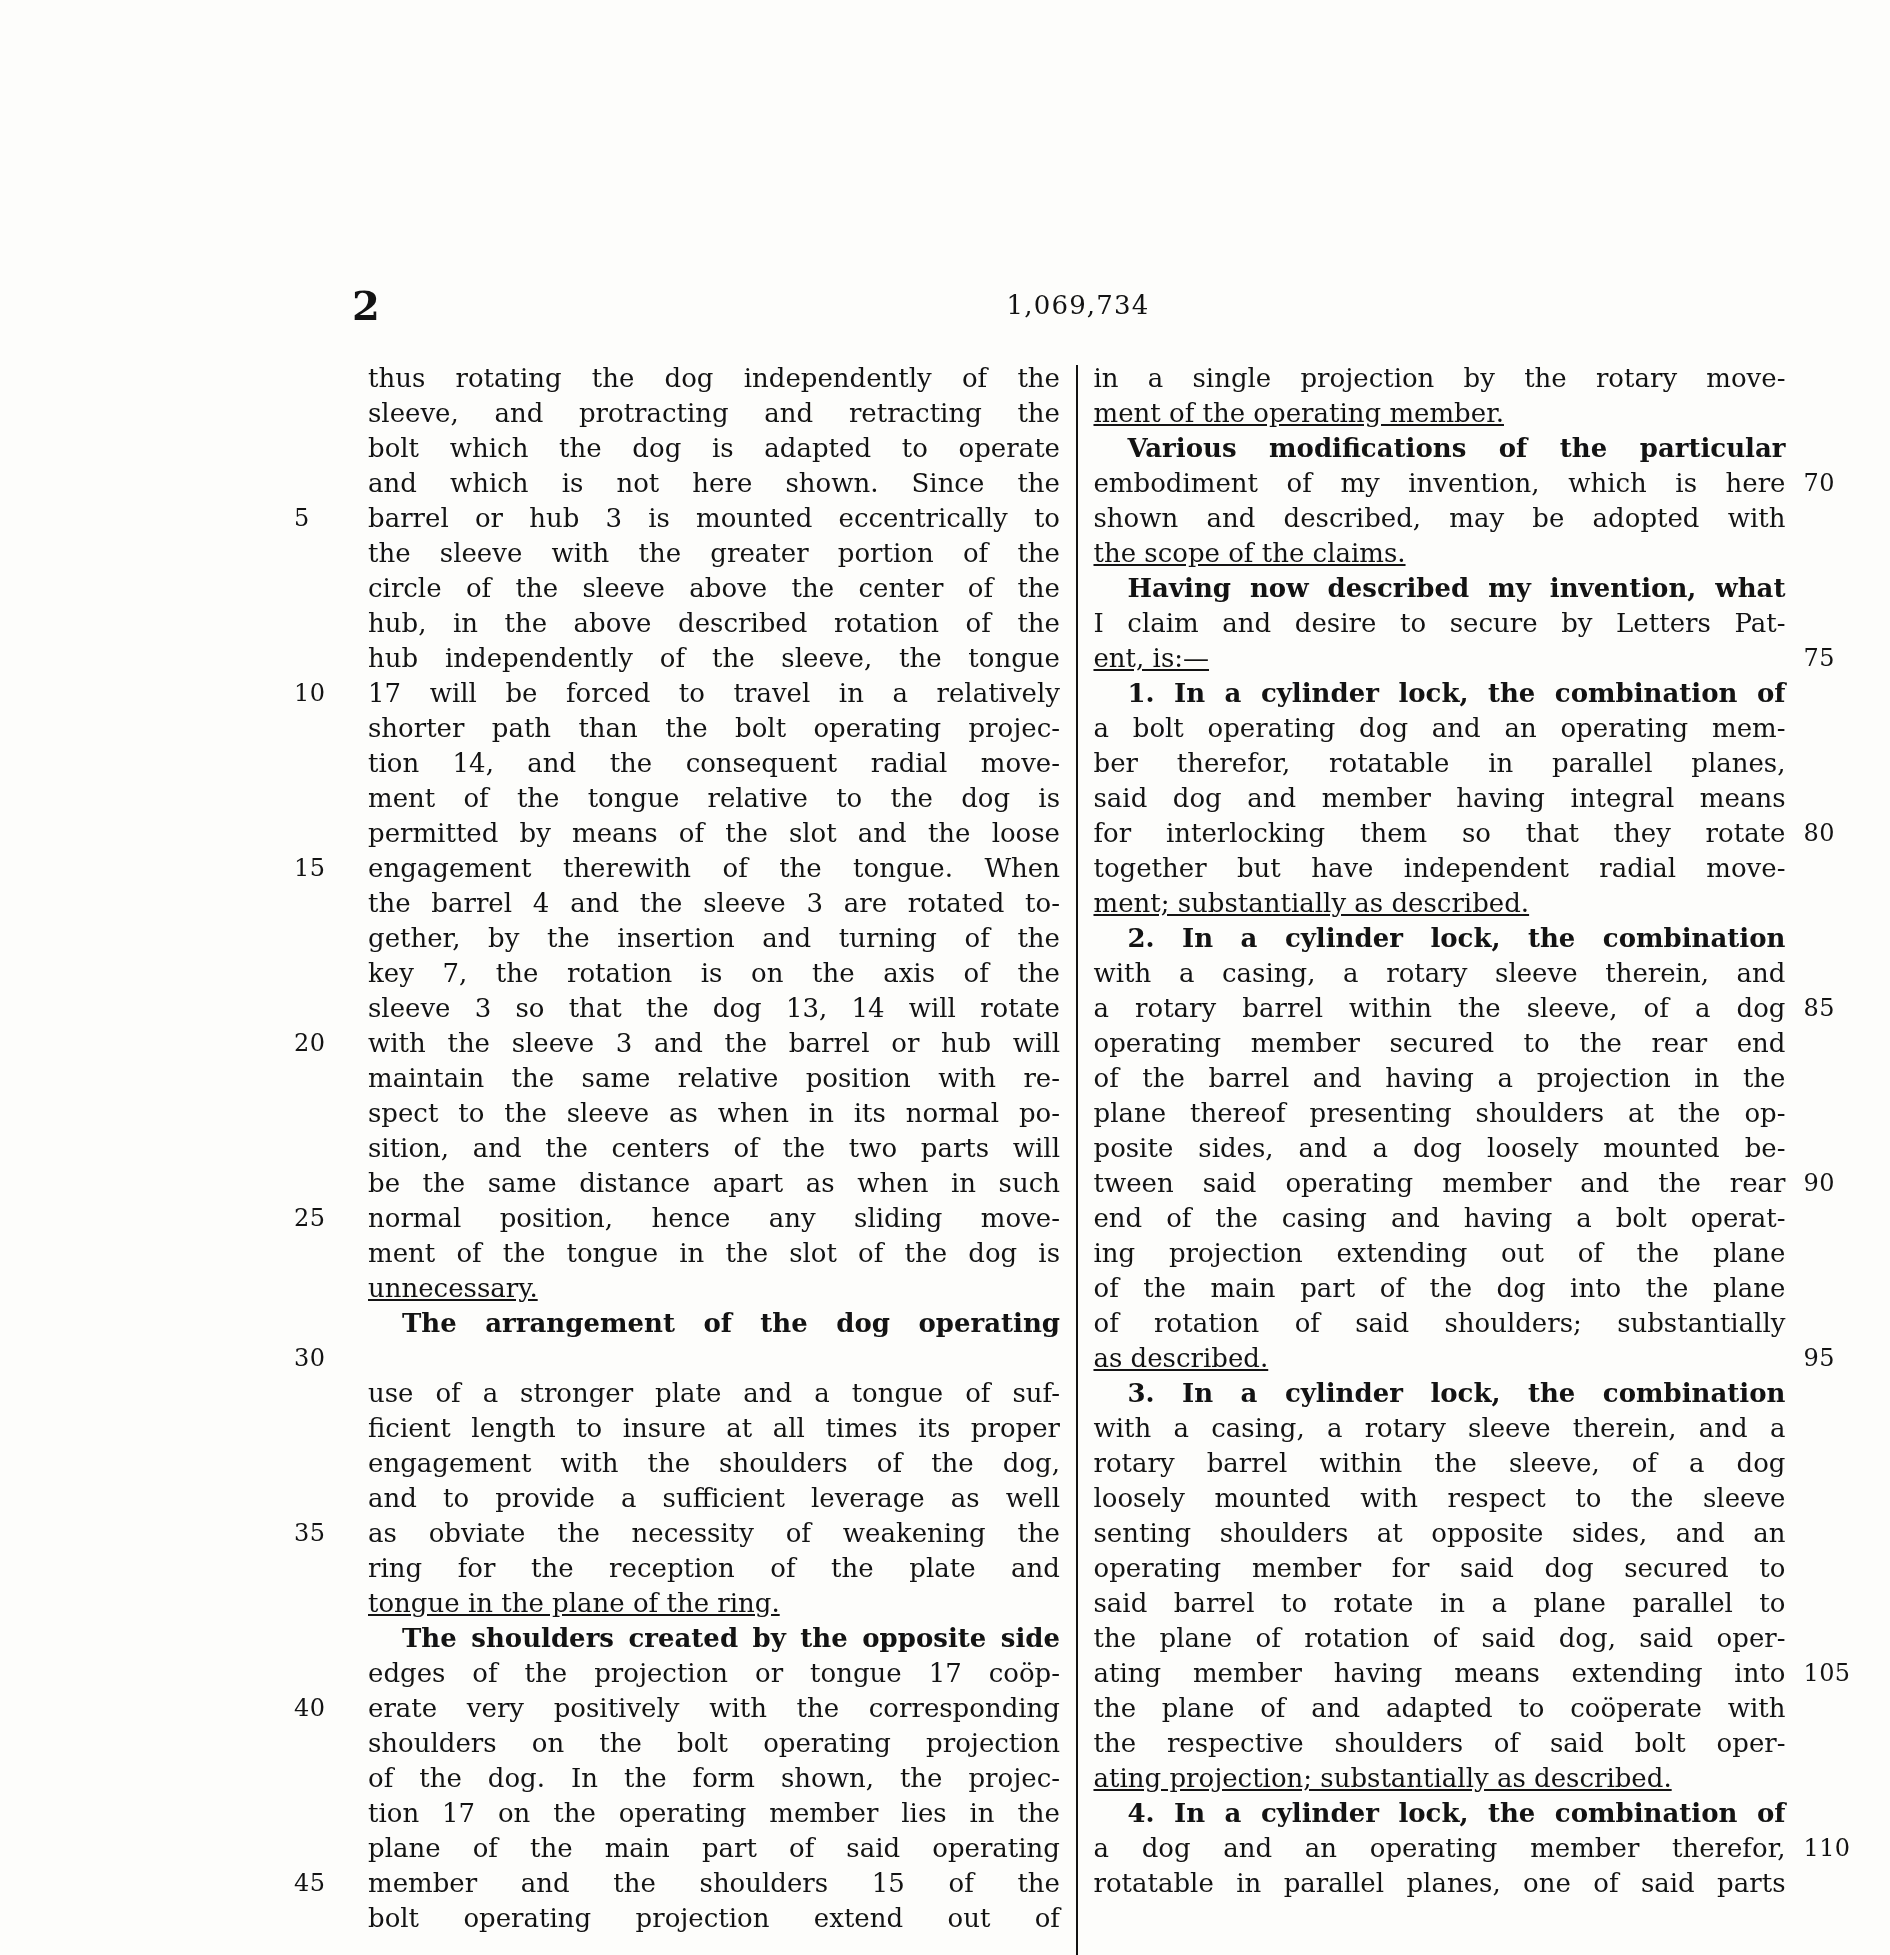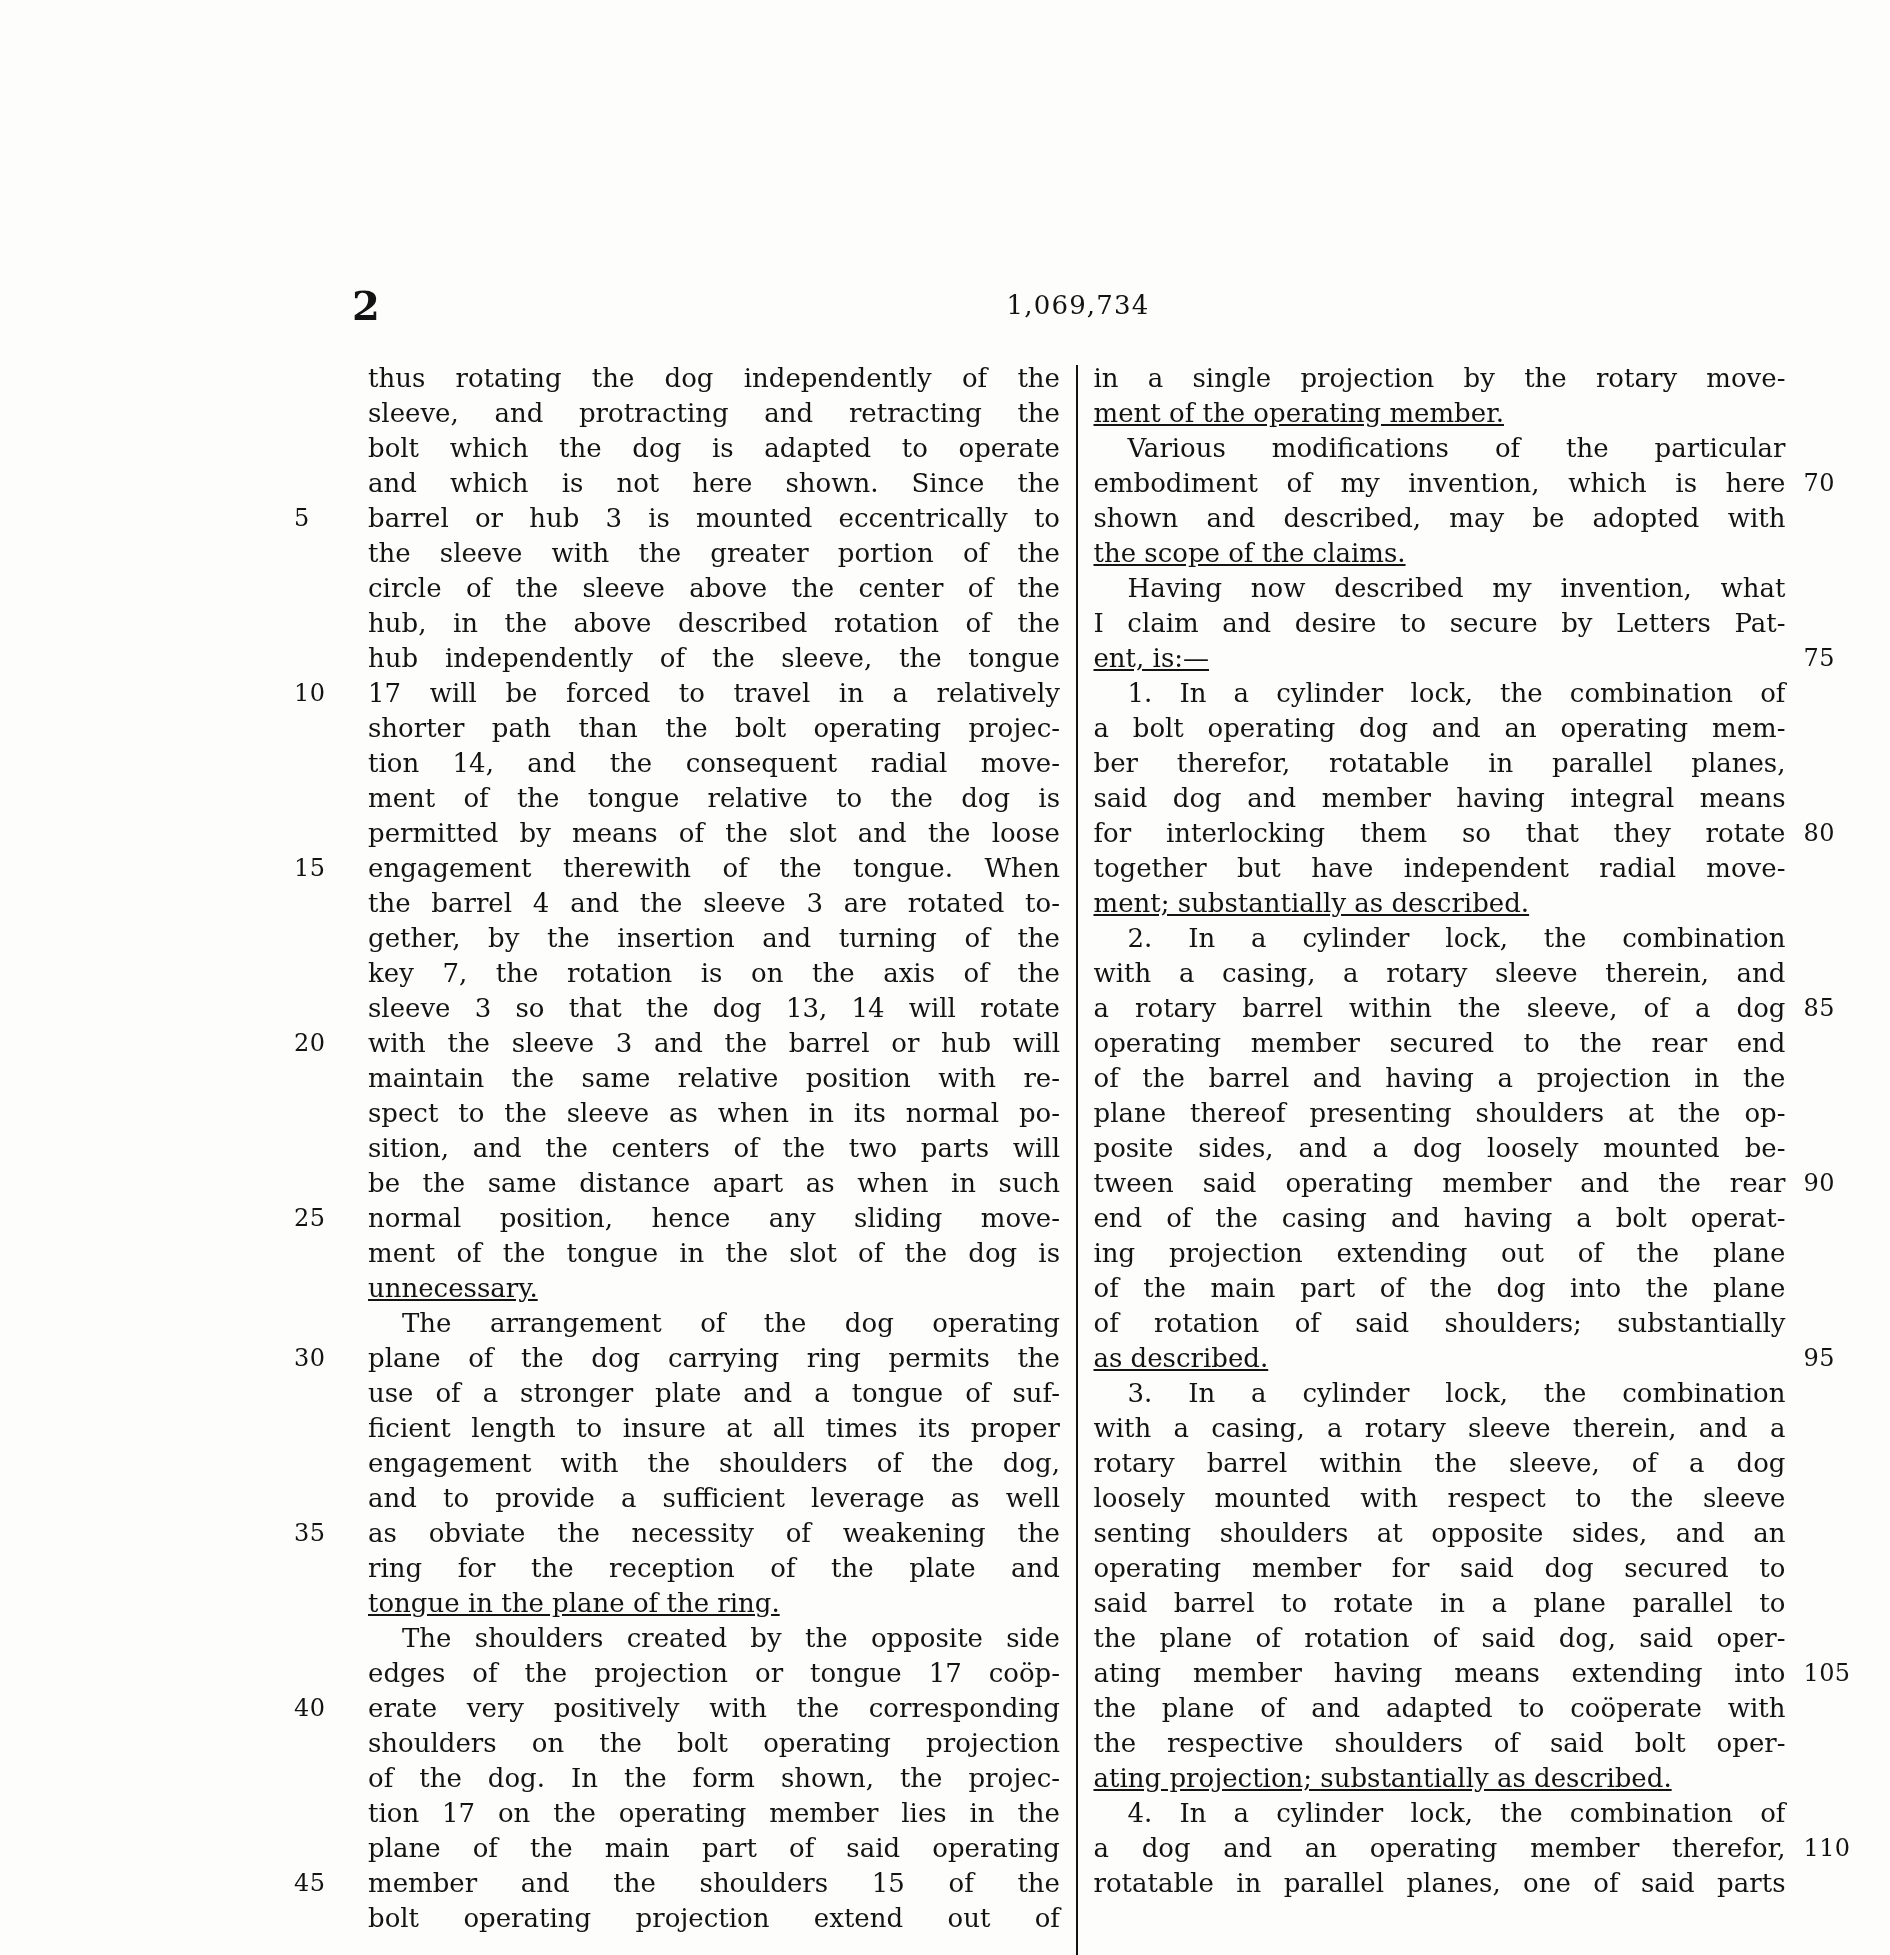--- a/index.html
+++ b/index.html
@@ -53,21 +53,21 @@
   .line{
     position:relative;
     height:35px;
     line-height:35px;
     font-size:26px;
     text-align:justify;
     text-align-last:justify;
     text-justify:inter-word;
     white-space:nowrap;
   }
-  .line.indent{padding-left:34px;}
+  .line.indent{padding-left:34px;font-weight:bold;}
   .line.end{text-align-last:left;text-decoration:underline;}
   .num{
     position:absolute;
     top:0;
     font-size:24px;
     line-height:35px;
     letter-spacing:0.4px;
   }
   .col-left .num{left:-74px;width:59px;text-align:right;}
   .col-right .num{right:-90px;width:72px;text-align:center;}
@@ -101,21 +101,21 @@
         <div class="line"><span class="txt">sleeve 3 so that the dog 13, 14 will rotate</span></div>
         <div class="line"><span class="txt">with the sleeve 3 and the barrel or hub will</span><span class="num">20</span></div>
         <div class="line"><span class="txt">maintain the same relative position with re-</span></div>
         <div class="line"><span class="txt">spect to the sleeve as when in its normal po-</span></div>
         <div class="line"><span class="txt">sition, and the centers of the two parts will</span></div>
         <div class="line"><span class="txt">be the same distance apart as when in such</span></div>
         <div class="line"><span class="txt">normal position, hence any sliding move-</span><span class="num">25</span></div>
         <div class="line"><span class="txt">ment of the tongue in the slot of the dog is</span></div>
         <div class="line end"><span class="txt">unnecessary.</span></div>
         <div class="line indent"><span class="txt">The arrangement of the dog operating</span></div>
-        <div class="line"><span class="txt">plane of the dog carrying ring permits the</span><span class="num">30</span></div>
+        <div class="line"><span class="num">30</span></div>
         <div class="line"><span class="txt">use of a stronger plate and a tongue of suf-</span></div>
         <div class="line"><span class="txt">ficient length to insure at all times its proper</span></div>
         <div class="line"><span class="txt">engagement with the shoulders of the dog,</span></div>
         <div class="line"><span class="txt">and to provide a sufficient leverage as well</span></div>
         <div class="line"><span class="txt">as obviate the necessity of weakening the</span><span class="num">35</span></div>
         <div class="line"><span class="txt">ring for the reception of the plate and</span></div>
         <div class="line end"><span class="txt">tongue in the plane of the ring.</span></div>
         <div class="line indent"><span class="txt">The shoulders created by the opposite side</span></div>
         <div class="line"><span class="txt">edges of the projection or tongue 17 coöp-</span></div>
         <div class="line"><span class="txt">erate very positively with the corresponding</span><span class="num">40</span></div>

